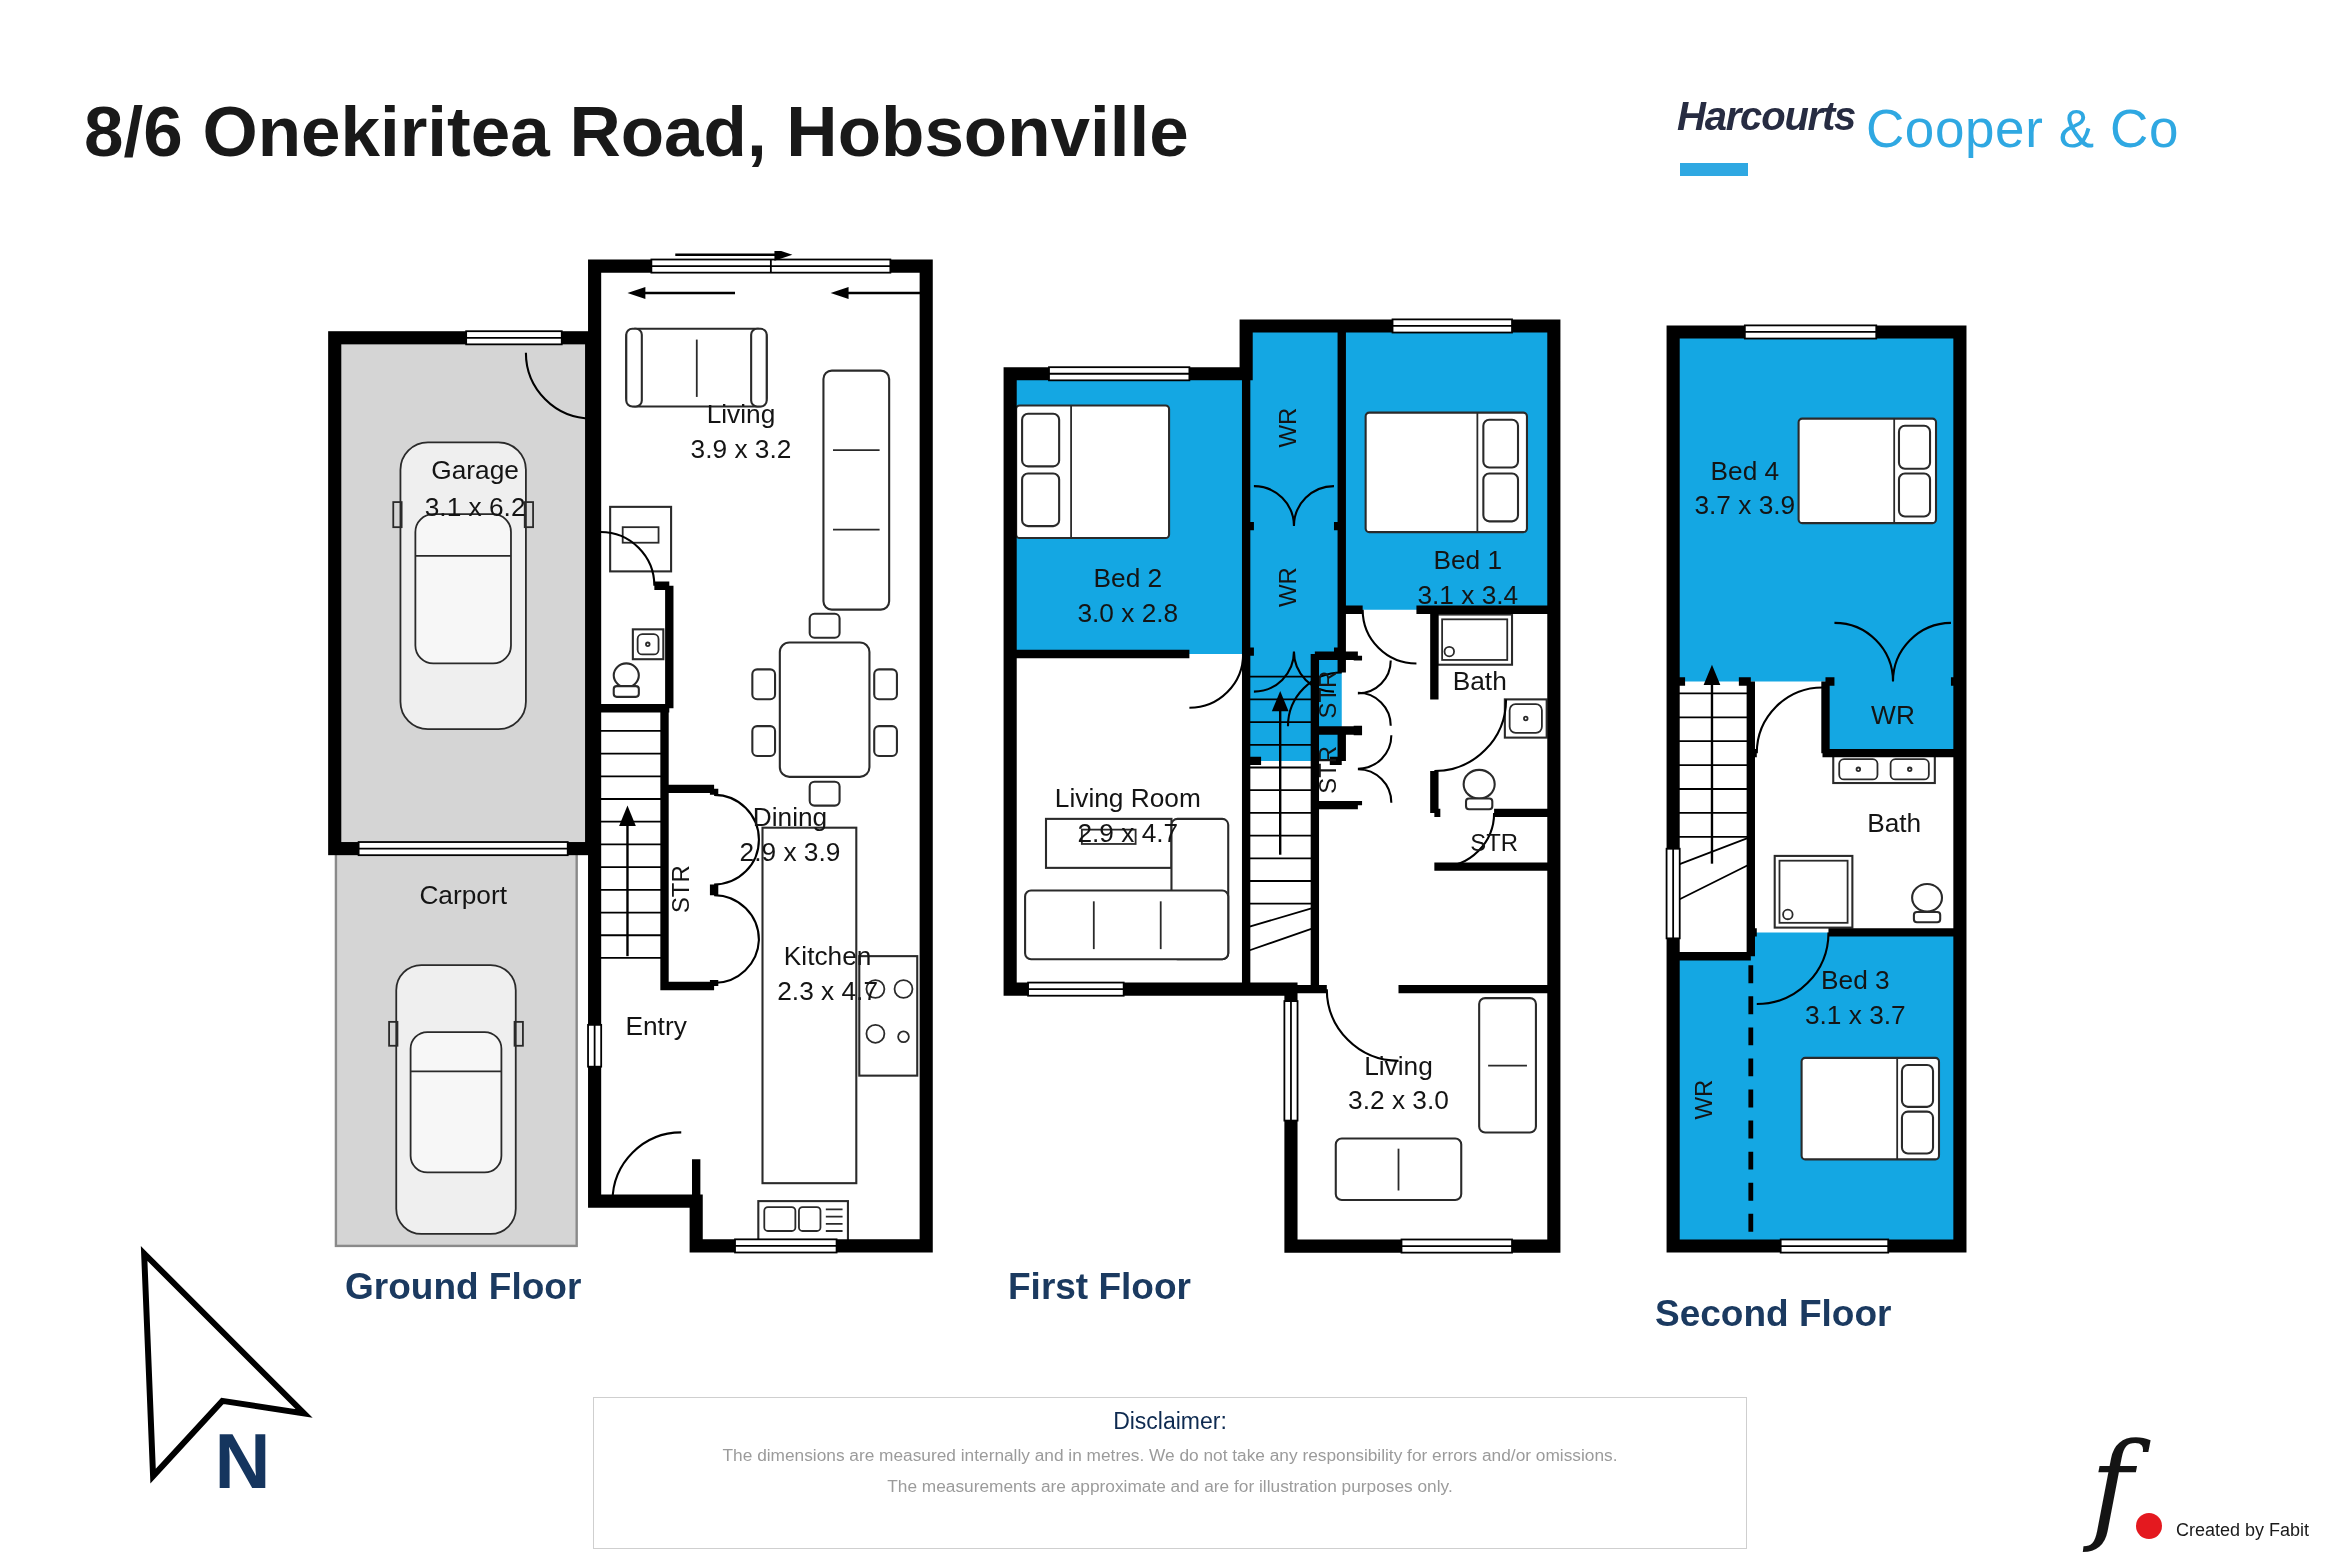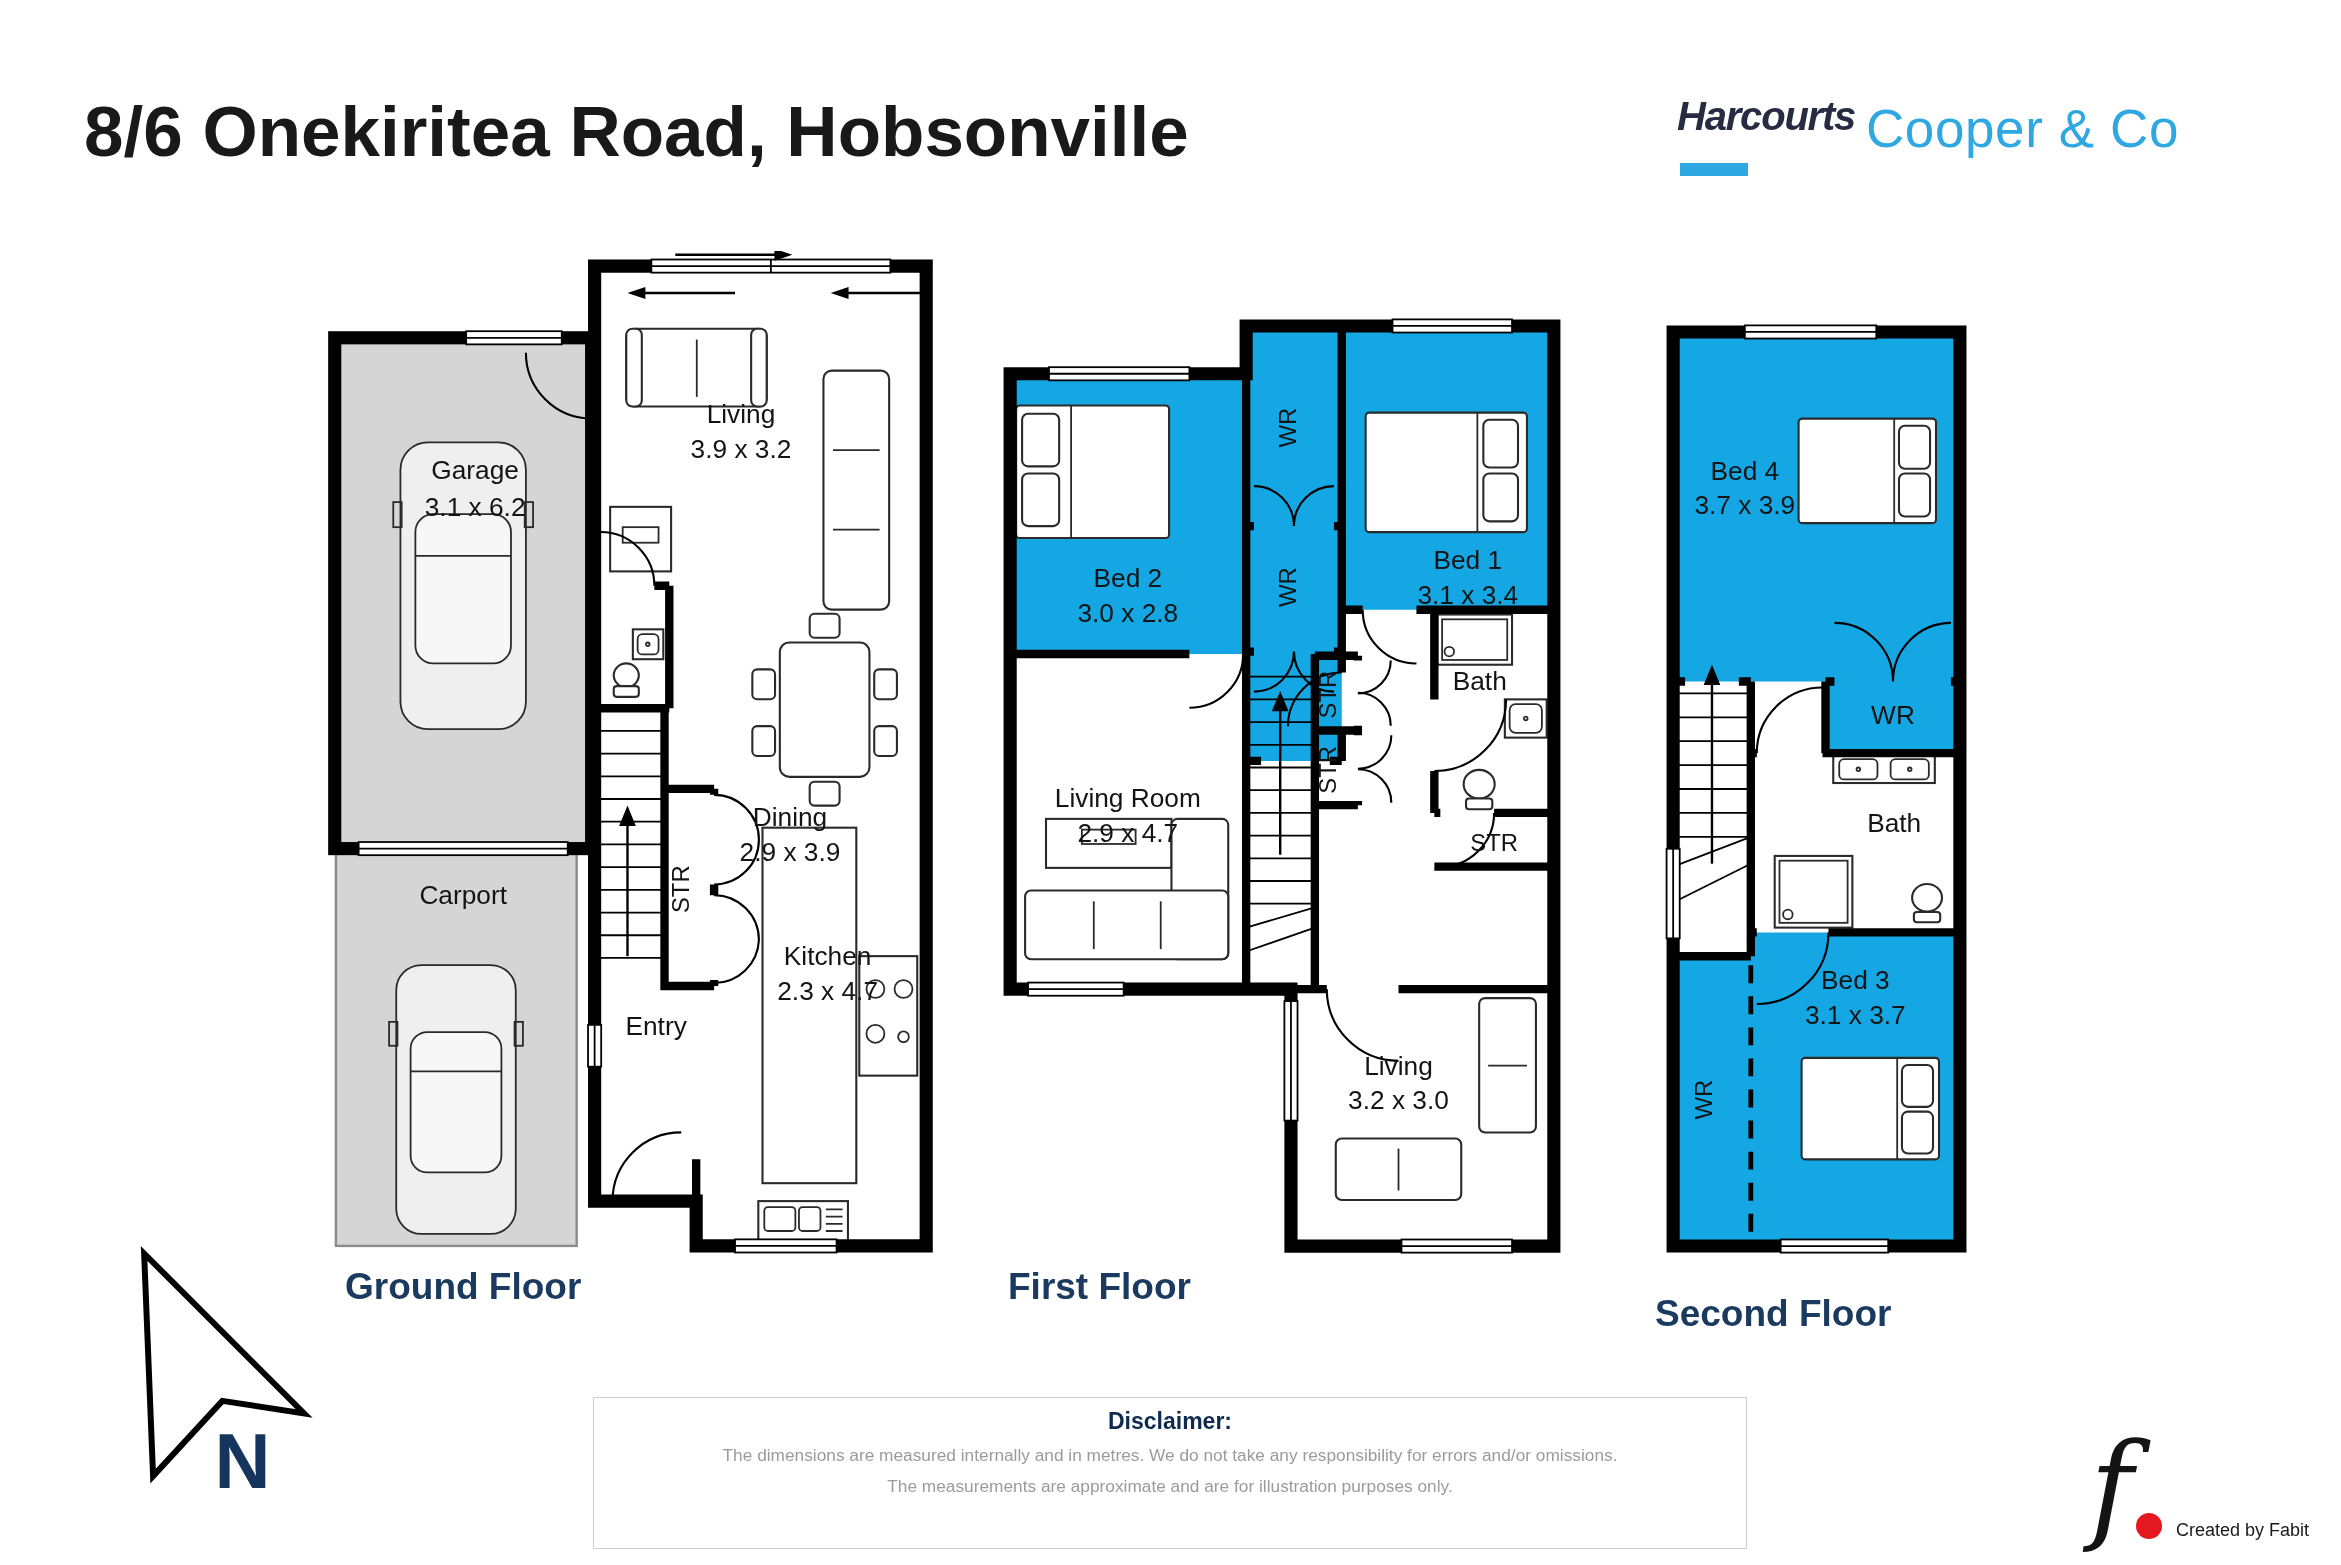--- a/index.html
+++ b/index.html
@@ -11,21 +11,21 @@
   .headline{left:84px;top:91px;font-size:71px;font-weight:600;color:#191919;letter-spacing:0px;}
   .brand-primary{left:1677px;top:94px;font-size:40px;font-weight:800;color:#272c42;letter-spacing:-1.2px;font-style:italic;}
   .brand-bar{left:1680px;top:163px;width:68px;height:12.5px;background:#2fa8e2;}
   .brand-secondary{left:1866px;top:98px;font-size:53px;font-weight:300;color:#2fa8e2;letter-spacing:0.6px;}
 
   
   .floor-title{font-size:37px;font-weight:600;color:#1b3a60;}
 
   
   .disclaimer-box{left:593px;top:1397px;width:1152px;height:150px;border:1.2px solid #cfcfcf;background:#fff;text-align:center;}
-  .disclaimer-title{margin-top:9.6px;font-size:23px;font-weight:700;color:#0e2a50;}
+  .disclaimer-title{margin-top:9.6px;font-size:23px;font-weight:400;color:#0e2a50;}
   .disclaimer-line{margin-top:10.2px;font-size:17.3px;color:#9b9b9b;}
 
   
   .fabit-f{left:2090px;top:1428px;font-family:"DejaVu Serif",serif;font-style:italic;font-size:117px;color:#141414;line-height:1;}
   .fabit-dot{left:2136px;top:1513px;width:26px;height:26px;border-radius:50%;background:#e4191f;}
   .credit-label{left:2176px;top:1520px;font-size:18px;font-weight:500;color:#1a1a1a;}
 
   
   .wall{stroke:#000;stroke-width:22;fill:none;}
   .iw{stroke:#000;stroke-width:14;fill:none;}

